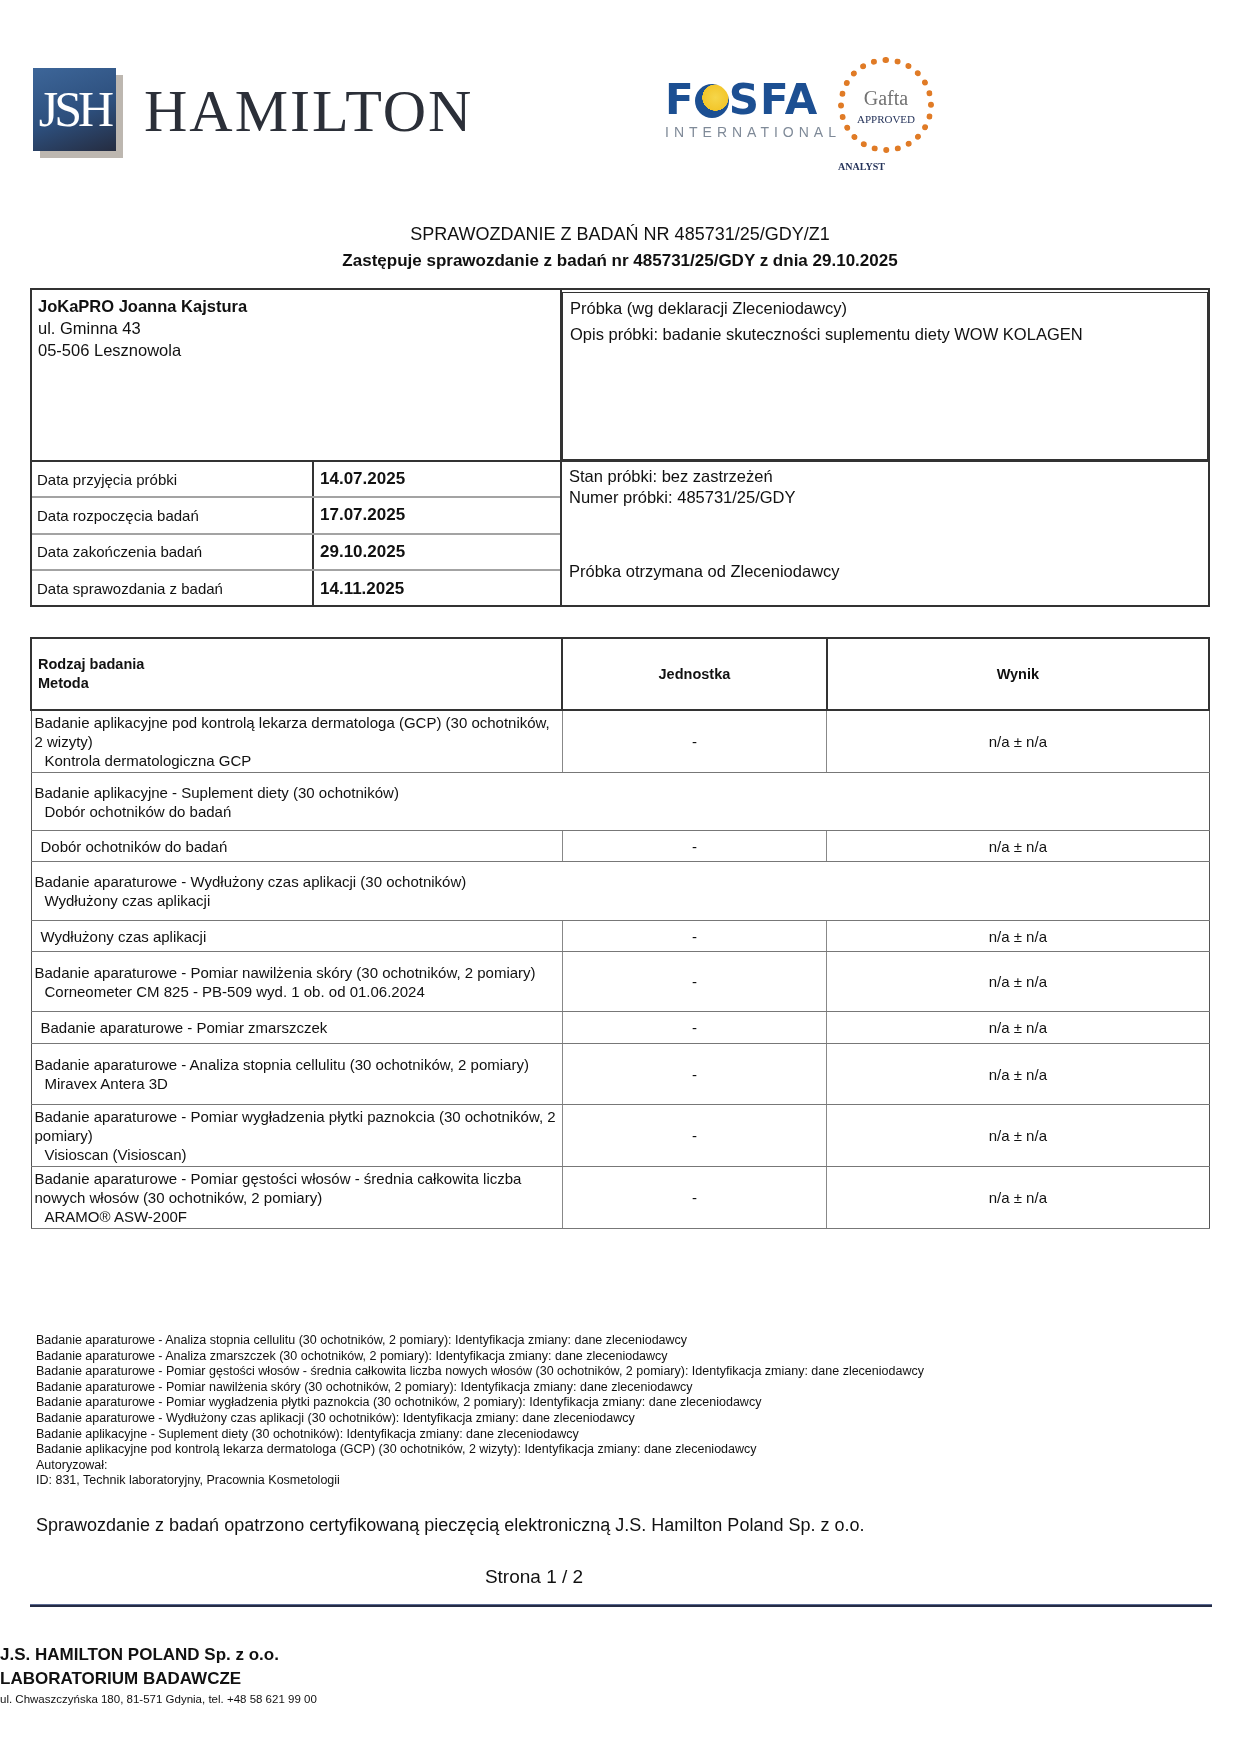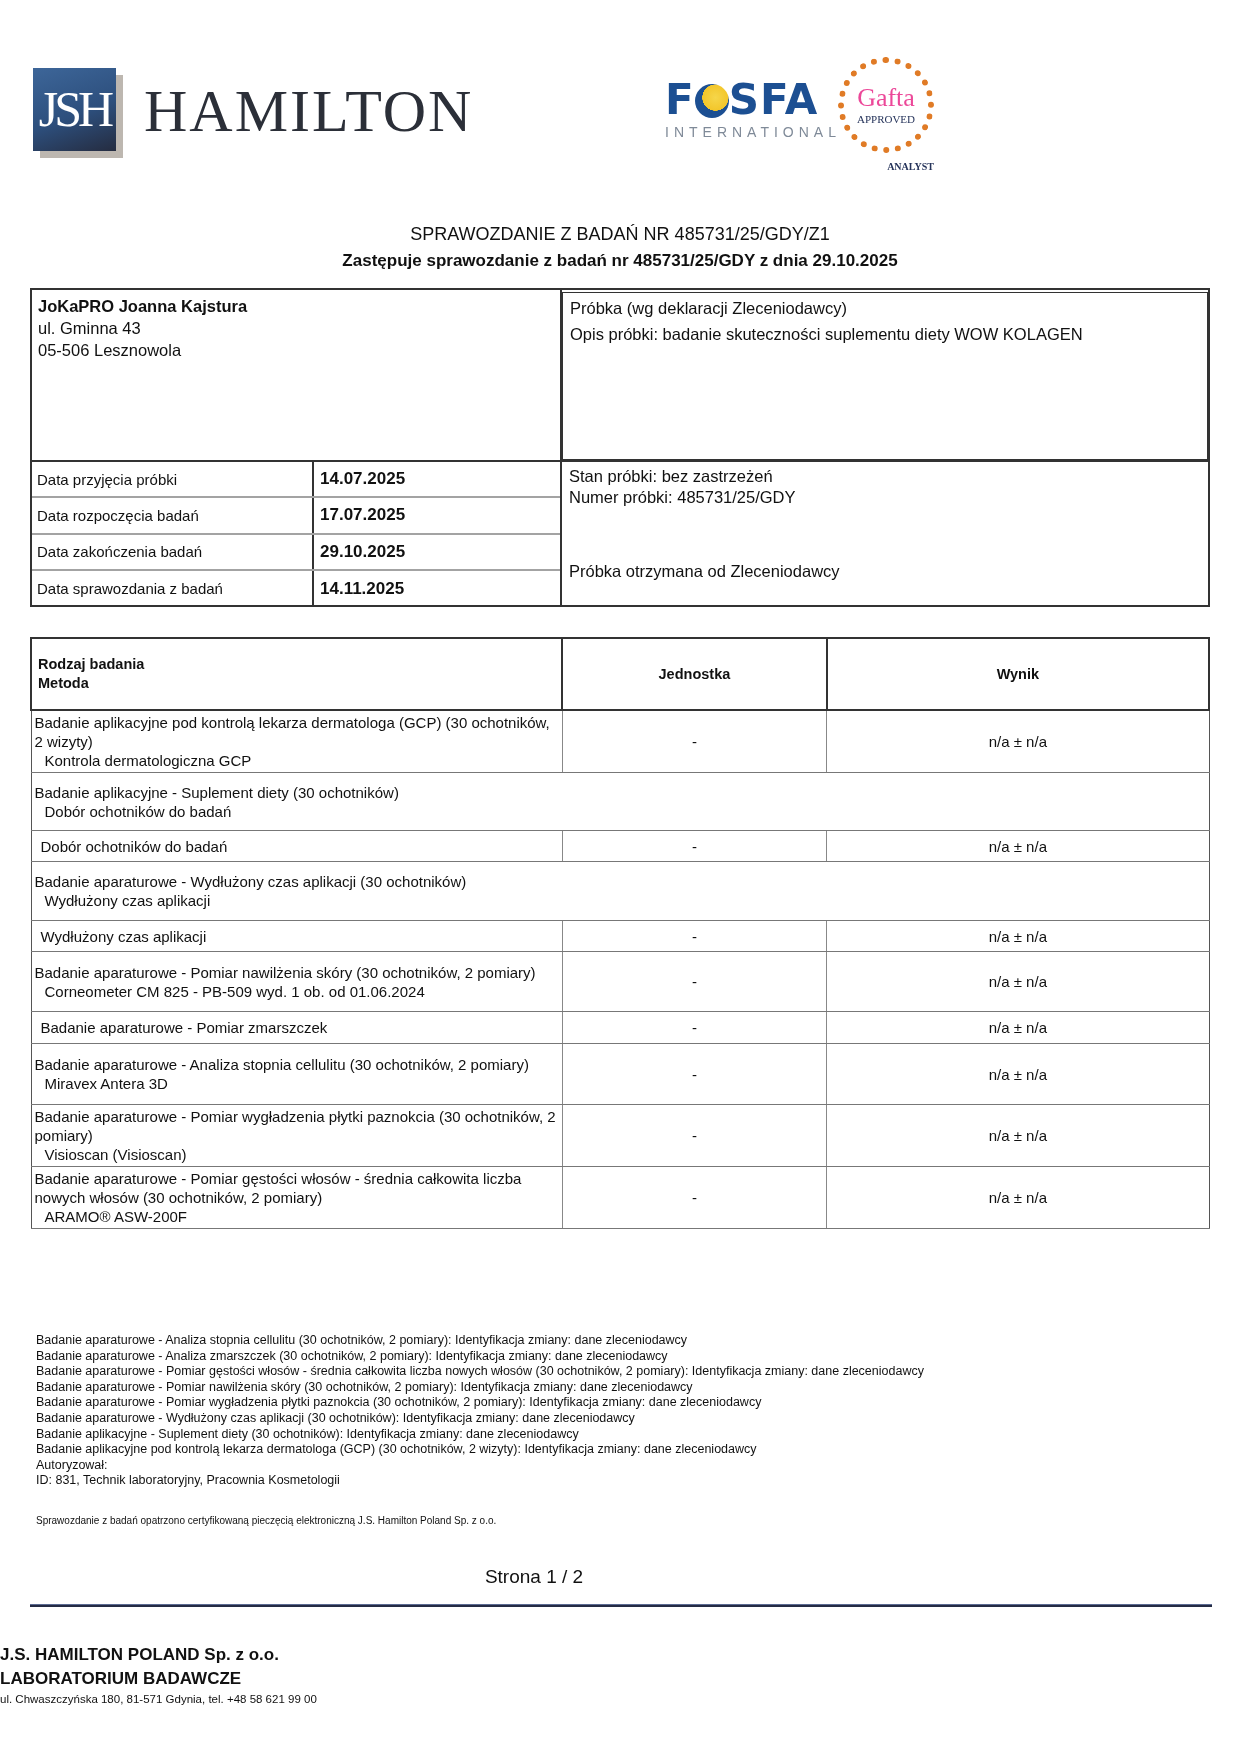--- a/index.html
+++ b/index.html
@@ -14,23 +14,23 @@
       color: #fff; font-family: "Liberation Serif", serif; font-size: 50px; line-height: 83px; text-align: center; letter-spacing: -4px; }
     .logo-hamilton { position: absolute; left: 144px; top: 76px; font-family: "Liberation Serif", serif; font-size: 60px; letter-spacing: 2px; color: #2b2f38; line-height: 70px; }
 
     .logo-fosfa { position: absolute; left: 665px; top: 78px; width: 160px; }
     .fosfa-word { font-family: "DejaVu Sans", sans-serif; font-weight: bold; font-size: 42px; color: #1c4f92; line-height: 44px; letter-spacing: 1px; }
     .fosfa-globe { display: inline-block; width: 34px; height: 34px; border-radius: 50%; background: radial-gradient(circle at 60% 40%, #f6d64a 0%, #f3c62a 45%, #1c4f92 46%, #1c4f92 100%); vertical-align: -4px; }
     .fosfa-sub { font-size: 14px; letter-spacing: 5px; color: #7f8a98; margin-top: 2px; }
 
     .logo-gafta { position: absolute; left: 838px; top: 57px; width: 100px; }
     .gafta-ring { width: 96px; height: 96px; border-radius: 50%; border: 6px dotted #e07b26; display: flex; flex-direction: column; align-items: center; justify-content: center; }
-    .gafta-name { font-family: "Liberation Serif", serif; font-size: 26px; color: #ec4899; line-height: 26px; }
+    .gafta-name { font-family: "Liberation Serif", serif; font-size: 20px; color: #737373; line-height: 26px; }
     .gafta-approved { font-family: "Liberation Serif", serif; font-size: 11px; color: #25335a; margin-top: 2px; }
-    .gafta-analyst { font-family: "Liberation Serif", serif; font-weight: bold; font-size: 10px; color: #25335a; text-align: right; margin-top: 8px; width: 96px; }
+    .gafta-analyst { font-family: "Liberation Serif", serif; font-weight: bold; font-size: 10px; color: #25335a; text-align: left; margin-top: 8px; width: 96px; }
 
     
     .title { position: absolute; left: 0; width: 1240px; text-align: center; top: 223px; font-size: 18px; line-height: 22px; }
     .subtitle { position: absolute; left: 0; width: 1240px; text-align: center; top: 250px; font-size: 17px; font-weight: bold; line-height: 22px; }
 
     
     .info { position: absolute; left: 30px; top: 288px; width: 1180px; height: 319px; border: 2px solid #333; }
     .client { position: absolute; left: 0; top: 0; width: 530px; height: 170px; border-right: 2px solid #333; padding: 5px 6px; font-size: 16.5px; line-height: 22px; }
     .client .lbl { padding-left: 2px; }
     .client .name { font-weight: bold; }
@@ -53,21 +53,21 @@
     .results tr td:first-child { border-left: 1px solid #555; }
     .results tr td:last-child { border-right: 1px solid #555; }
     .results .method { padding-left: 10px; display: block; }
     .results .ind { padding-left: 6px; }
     .c1 { width: 532px; }
     .c2 { width: 265px; }
     .c3 { width: 383px; }
 
     
     .notes { position: absolute; left: 36px; top: 1333px; font-size: 12.5px; line-height: 15.6px; color: #111; }
-    .seal { position: absolute; left: 36px; top: 1515px; font-size: 10px; }
+    .seal { position: absolute; left: 36px; top: 1515px; font-size: 18px; }
     .page-num { position: absolute; left: 0; width: 1068px; text-align: center; top: 1566px; font-size: 19px; }
     .footer-rule { position: absolute; left: 30px; top: 1604px; width: 1182px; height: 3px; background: #252c45; border-top: 1px solid #5c6b92; }
     .footer { position: absolute; left: 0; width: 1240px; text-align: left; top: 1643px; }
     .footer .l1, .footer .l2 { font-weight: bold; font-size: 17px; line-height: 24px; }
     .footer .l3 { font-size: 11.5px; line-height: 16px; }
   </style>
 </head>
 <body>
 
 <div class="logo-jsh">

